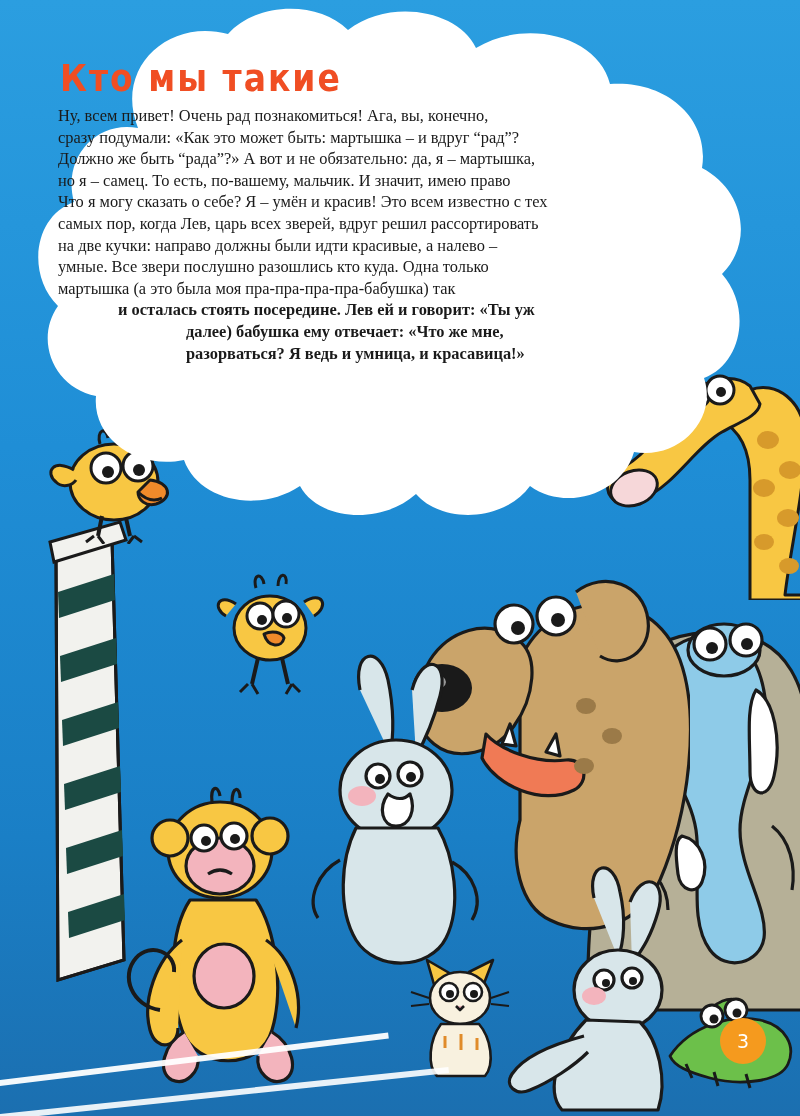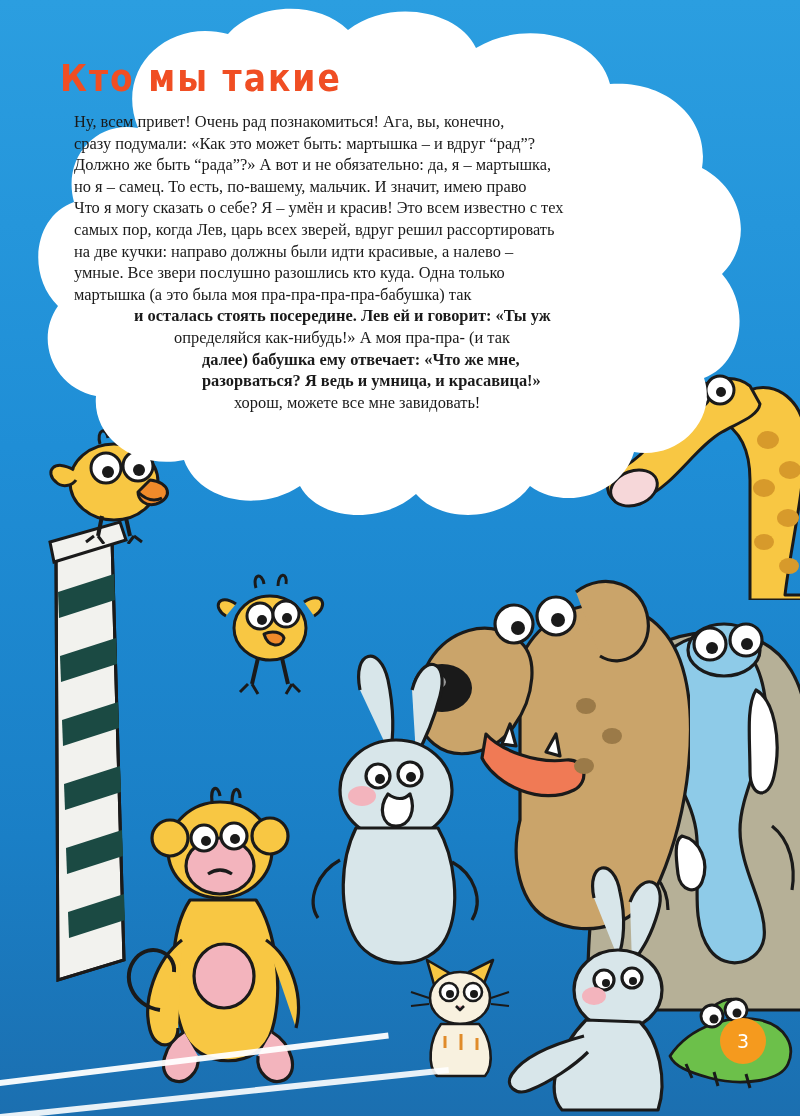--- a/index.html
+++ b/index.html
@@ -79,21 +79,21 @@
     margin: 0 0 10px 2px;
     transform: scaleY(1.12);
     transform-origin: left top;
   }
   .body-text {
     font-family: "Liberation Serif", serif;
     font-size: 16.4px;
     line-height: 21.6px;
     color: #1a1a1a;
     text-align: left;
-    margin: 16px;
+    margin: 0;
   }
   .body-text p { margin: 0; }
   .p-indent-1 { padding-left: 60px; font-weight: bold; }
   .p-indent-2 { padding-left: 100px; }
   .p-indent-3 { padding-left: 128px; font-weight: bold; }
   .p-indent-4 { padding-left: 150px; }
   .p-indent-5 { padding-left: 160px; }
 
   
   .page-badge {
@@ -354,22 +354,20 @@
       <p>Ну, всем привет! Очень рад познакомиться! Ага, вы, конечно,</p>
       <p>сразу подумали: «Как это может быть: мартышка – и вдруг “рад”?</p>
       <p>Должно же быть “рада”?» А вот и не обязательно: да, я – мартышка,</p>
       <p>но я – самец. То есть, по-вашему, мальчик. И значит, имею право</p>
       <p>Что я могу сказать о себе? Я – умён и красив! Это всем известно с тех</p>
       <p>самых пор, когда Лев, царь всех зверей, вдруг решил рассортировать</p>
       <p>на две кучки: направо должны были идти красивые, а налево –</p>
       <p>умные. Все звери послушно разошлись кто куда. Одна только</p>
       <p>мартышка (а это была моя пра-пра-пра-пра-бабушка) так</p>
       <p class="p-indent-1">и осталась стоять посередине. Лев ей и говорит: «Ты уж</p>
-      <p class="p-indent-2">определяйся как-нибудь!» А моя пра-пра- (и так</p>
       <p class="p-indent-3">далее) бабушка ему отвечает: «Что же мне,</p>
       <p class="p-indent-3">разорваться? Я ведь и умница, и красавица!»</p>
-      <p class="p-indent-5">хорош, можете все мне завидовать!</p>
     </div>
   </div>
 
   <div class="page-badge">3</div>
 
 </div>
 
 </body></html>

